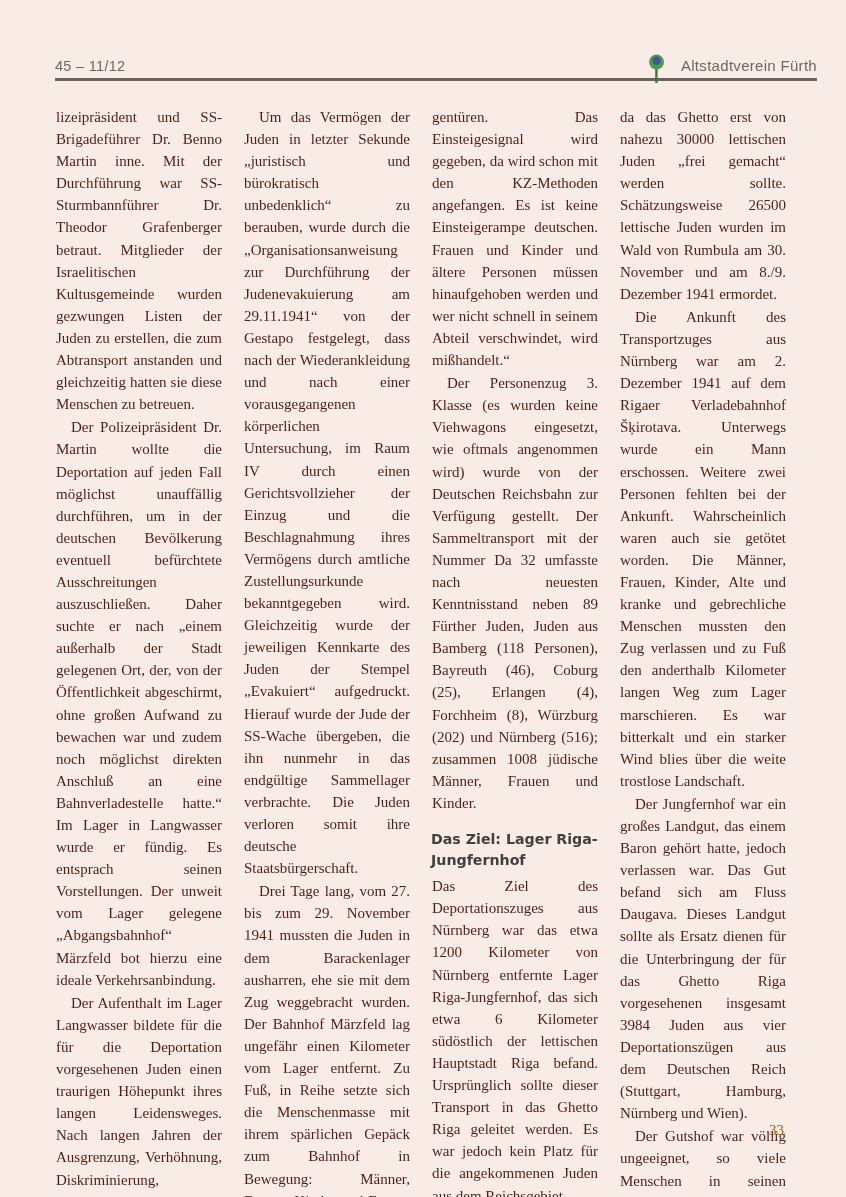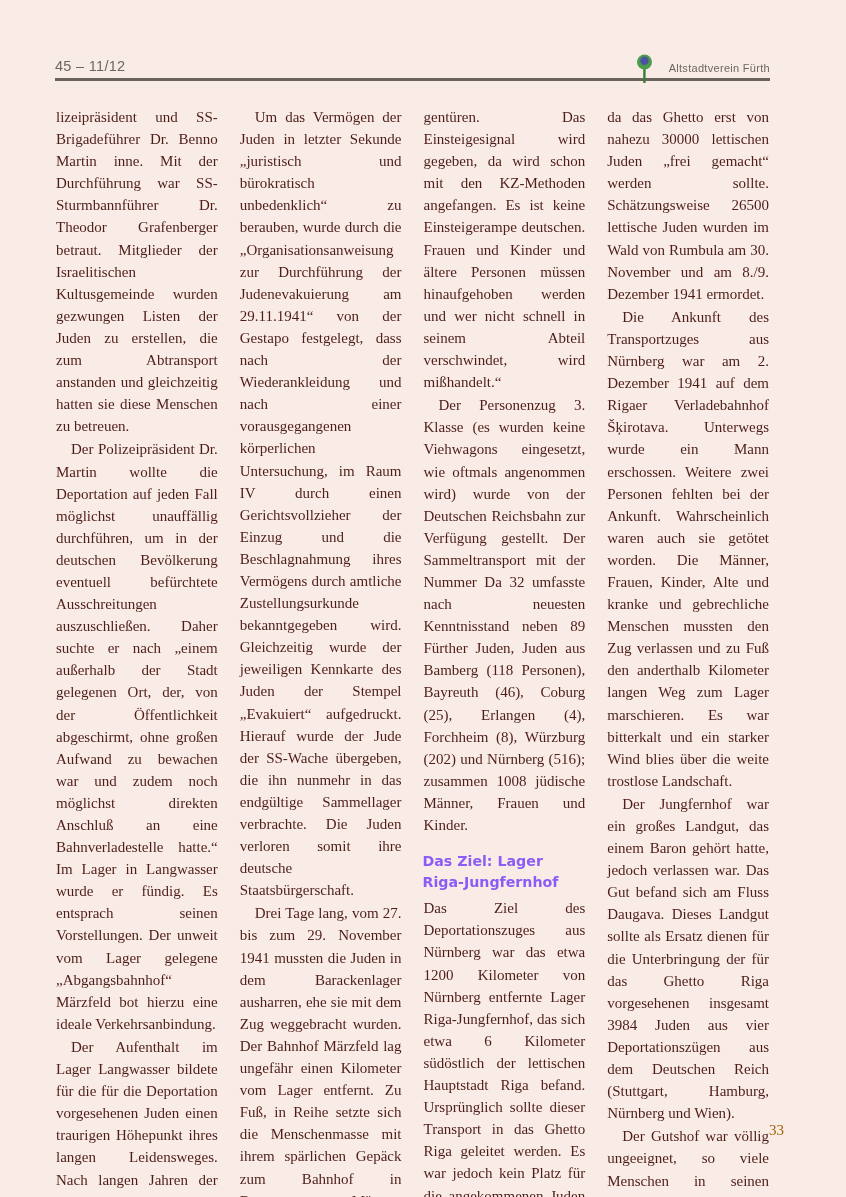--- a/index.html
+++ b/index.html
@@ -6,21 +6,21 @@
   body {
     width: 846px; height: 1197px;
     background: #f9ece7;
     font-family: "Liberation Serif", serif;
     position: relative;
     overflow: hidden;
   }
   .page {
     width: 846px; height: 1197px;
     box-sizing: border-box;
-    padding: 44px 76px 0 55px;
+    padding: 44px 29px 0 55px;
     position: relative;
   }
   
   .header {
     display: flex;
     justify-content: space-between;
     align-items: flex-end;
     border-bottom: 3px solid #6b635d;
     padding-bottom: 4px;
     height: 30px;
@@ -31,21 +31,21 @@
     color: #6e675f;
     letter-spacing: 0.3px;
   }
   .header .right {
     display: flex;
     align-items: flex-end;
     gap: 16px;
   }
   .header .org {
     font-family: "Liberation Sans", sans-serif;
-    font-size: 11px;
+    font-size: 15px;
     color: #6e675f;
     letter-spacing: 0.3px;
   }
   .logo { width: 17px; height: 30px; margin-bottom: -10px; position: relative; z-index: 2; }
   
   .columns {
     display: flex;
     gap: 20px;
     margin-top: 24px;
   }
@@ -58,21 +58,21 @@
     hyphens: auto;
     -webkit-hyphens: auto;
   }
   .col p { margin: 1px; }
   .col p.ind { text-indent: 15px; }
   .col h3 {
     font-family: "DejaVu Sans", sans-serif;
     font-weight: bold;
     font-size: 14.2px;
     line-height: 1.45;
-    color: #8b5cf6;
+    color: #404040;
     margin: 15px 0 5px 0;
     text-align: left;
     hyphens: none;
   }
   
   .footer {
     position: absolute;
     right: 62px;
     top: 1122px;
     font-size: 15px;

